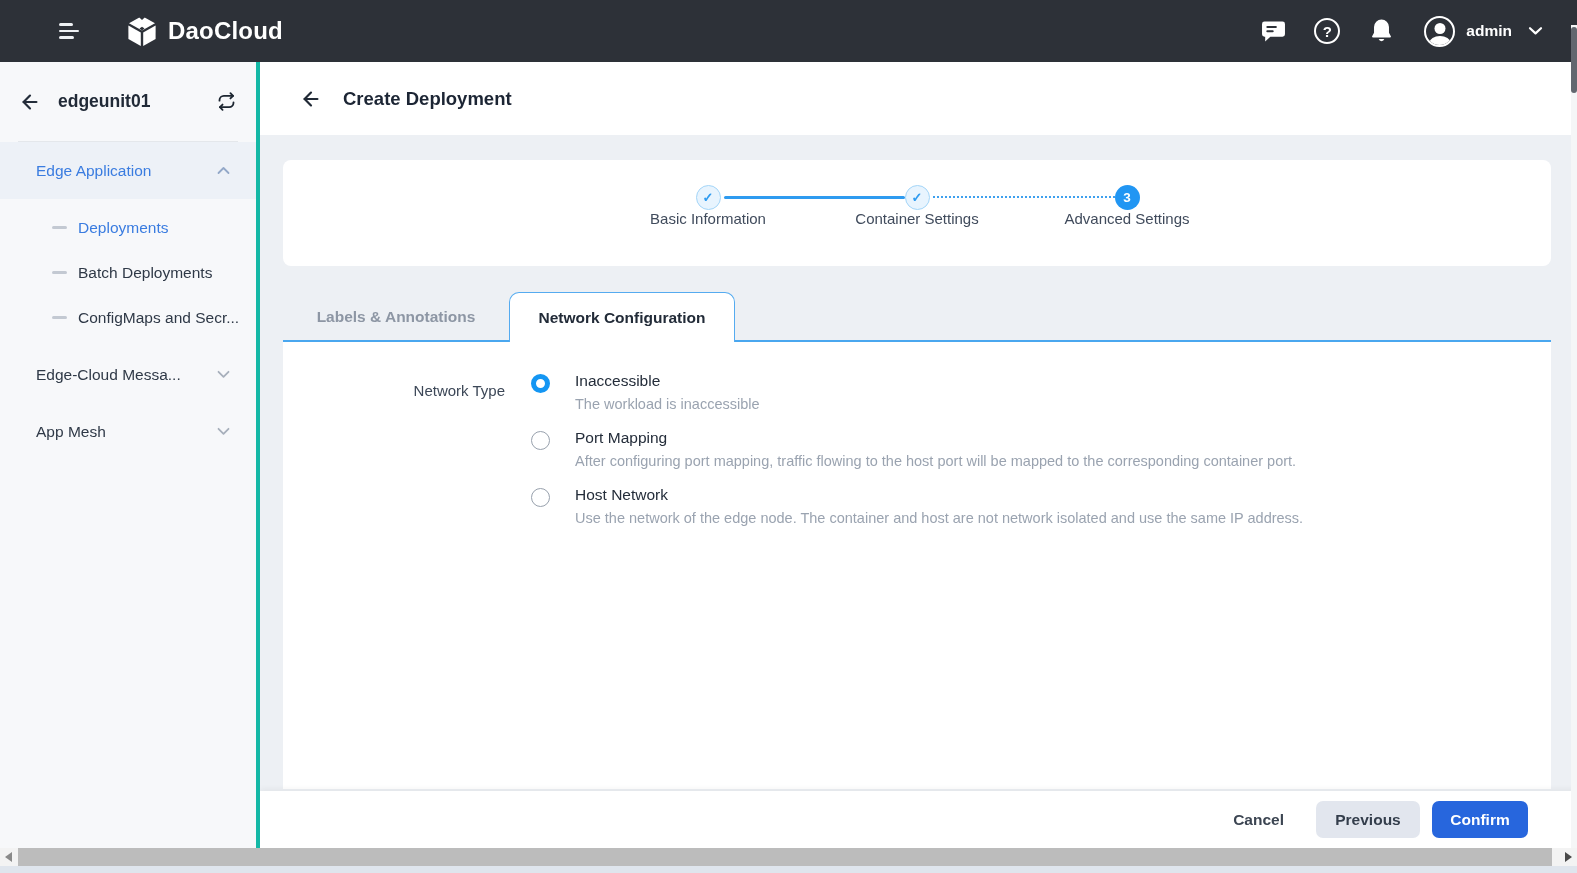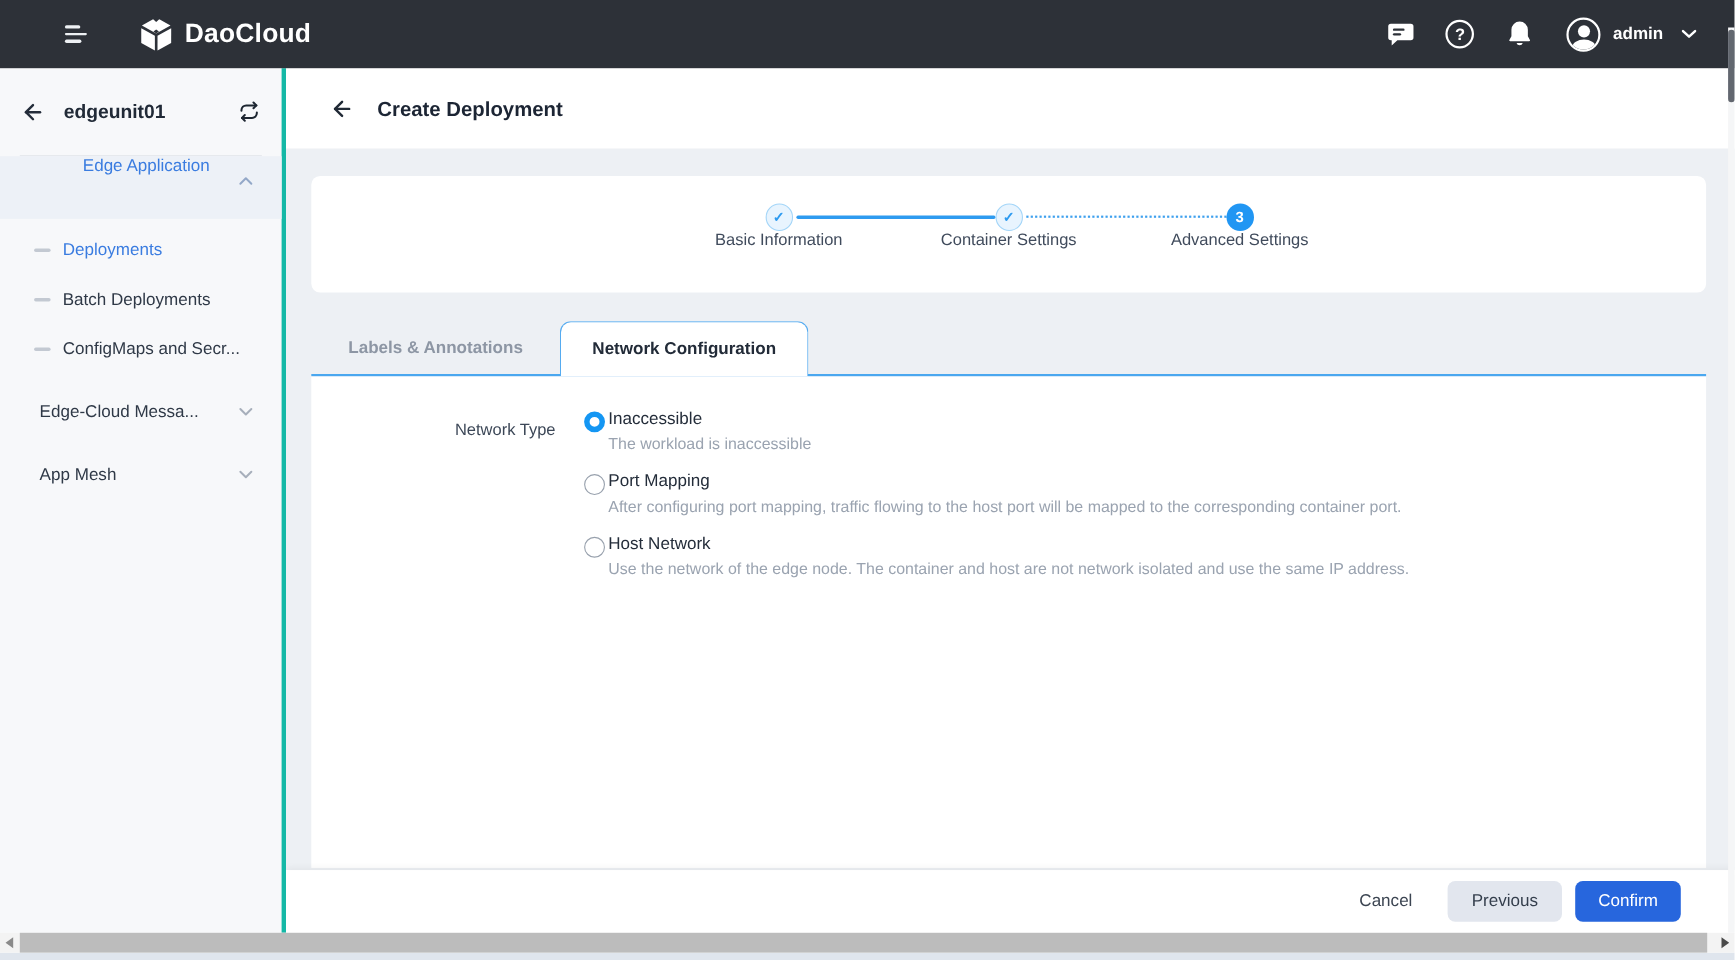--- a/index.html
+++ b/index.html
@@ -24,22 +24,22 @@
 
   
   .sidebar { position:absolute; top:62px; left:0; width:260px; height:786px; background:#f7f8fa; border-right:4px solid #14b8a6; z-index:10; }
   .side-header { height:79px; display:flex; align-items:center; padding:0 19px; }
   .side-title { font-size:17.5px; font-weight:600; color:#212a37; margin-left:17px; }
   .side-back, .swap { display:flex; align-items:center; cursor:pointer; }
   .swap { margin-left:auto; }
   .side-divider { height:1px; background:#e4e7eb; margin:0 18px; }
   .side-item { height:57px; display:flex; align-items:center; padding:0 26px 0 36px; font-size:15.5px; color:#2f3947; cursor:pointer; }
   .side-item .chev { margin-left:auto; display:flex; }
-  .side-item.active { background:#edf1f7; color:#3a7ce0;flex-direction:column; }
-  .side-sub { height:45px; display:flex; align-items:center; padding-left:31px; font-size:15.5px; color:#2f3947; cursor:pointer; }
+  .side-item.active { background:#edf1f7; color:#3a7ce0; }
+  .side-sub { height:45px; display:flex; align-items:center; padding-left:52px; font-size:15.5px; color:#2f3947; cursor:pointer; }
   .side-sub .dash { width:15px; height:2.4px; background:#c3c9d2; border-radius:2px; margin-right:11px; }
   .side-sub.active { color:#3a7ce0; }
   .grp-gap { height:6px; }
 
   
   .main { position:absolute; left:260px; top:62px; width:1317px; height:786px; }
   .page-header { height:73px; background:#fff; display:flex; align-items:center; padding-left:40px; }
   .page-title { font-size:18.5px; font-weight:600; color:#1c2534; margin-left:21px; }
   .content { position:absolute; top:73px; left:0; width:1317px; height:656px; background:#edf0f4; padding:25px 26px 0 23px; }
 
@@ -63,27 +63,27 @@
 
   
   .tab-content { background:#fff; height:447px; }
   .form-row { display:flex; padding-top:30px; }
   .form-label { width:222px; text-align:right; font-size:15px; color:#3c4757; padding-top:10px; }
   .options { margin-left:26px; display:flex; flex-direction:column; gap:17px; }
   .option { display:flex; cursor:pointer; }
   .radio { width:19px; height:19px; border-radius:50%; margin-top:2px; flex:0 0 19px; background:#fff; }
   .radio.checked { border:5.5px solid #1496f3; }
   .radio.unchecked { border:1.5px solid #98a1ad; }
-  .option-text { margin-left:3px; }
+  .option-text { margin-left:25px; }
   .option-title { font-size:15.5px; color:#242d3a; }
   .option-desc { margin-top:6px; font-size:14.5px; color:#9aa3b0; }
 
   
   .footer { position:absolute; left:0; bottom:0; width:1317px; height:57px; background:#fff; display:flex; align-items:center; justify-content:flex-end; padding-right:49px; box-shadow:0 -2px 6px rgba(0,0,0,.05); }
-  .btn { height:37px; border:none; border-radius:7px; font-size:15.5px; font-family:"Liberation Sans", sans-serif; cursor:pointer; }
+  .btn { height:37px; border:none; border-radius:7px; font-size:15.5px; font-family:"Liberation Sans", sans-serif; cursor:pointer;font-weight:bold; }
   .btn-cancel { background:none; color:#3c4552; margin-right:32px; }
   .btn-previous { width:104px; background:#e2e6ee; color:#343e4c; margin-right:12px; }
   .btn-confirm { width:96px; background:#2766dd; color:#fff; }
 
   
   .hscroll { position:absolute; left:0; top:848px; width:1577px; height:18px; background:#f3f3f3; z-index:40; }
   .hs-arrow { position:absolute; top:0; width:17px; height:18px; display:flex; align-items:center; justify-content:center; cursor:pointer; }
   .hs-left { left:0; } .hs-right { right:0; }
   .tri-l { width:0; height:0; border-style:solid; border-width:5px 7px 5px 0; border-color:transparent #8a8a8a transparent transparent; }
   .tri-r { width:0; height:0; border-style:solid; border-width:5px 0 5px 7px; border-color:transparent transparent transparent #4a4a4a; }

